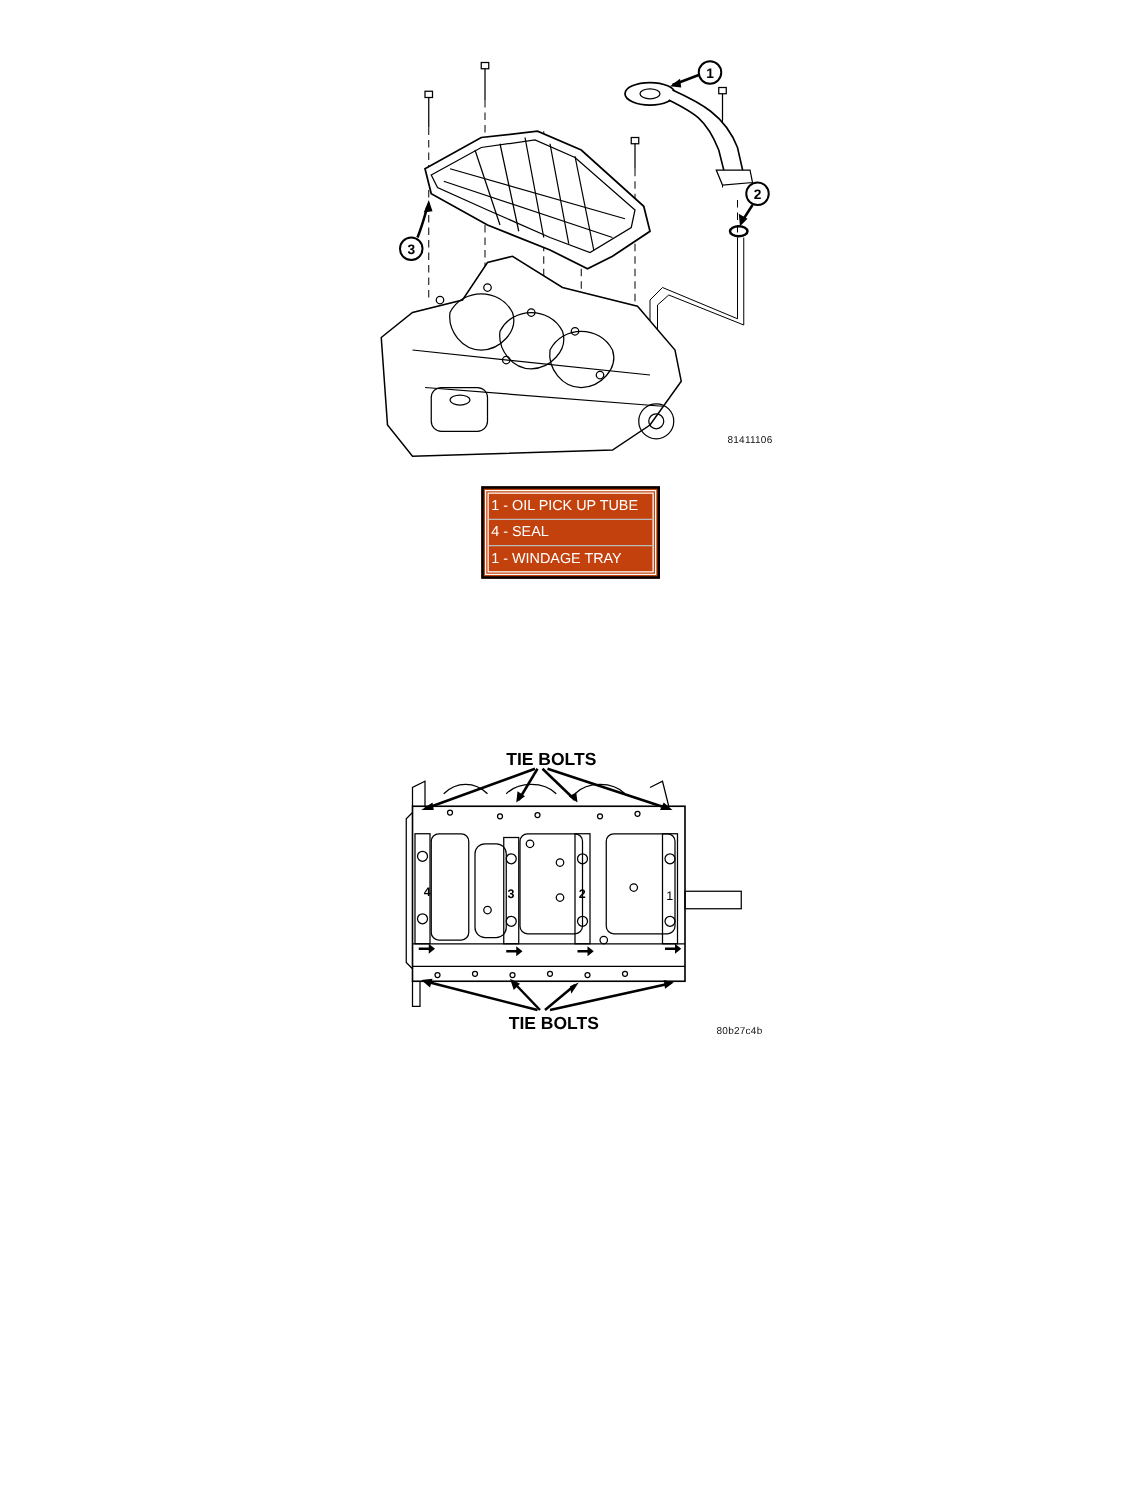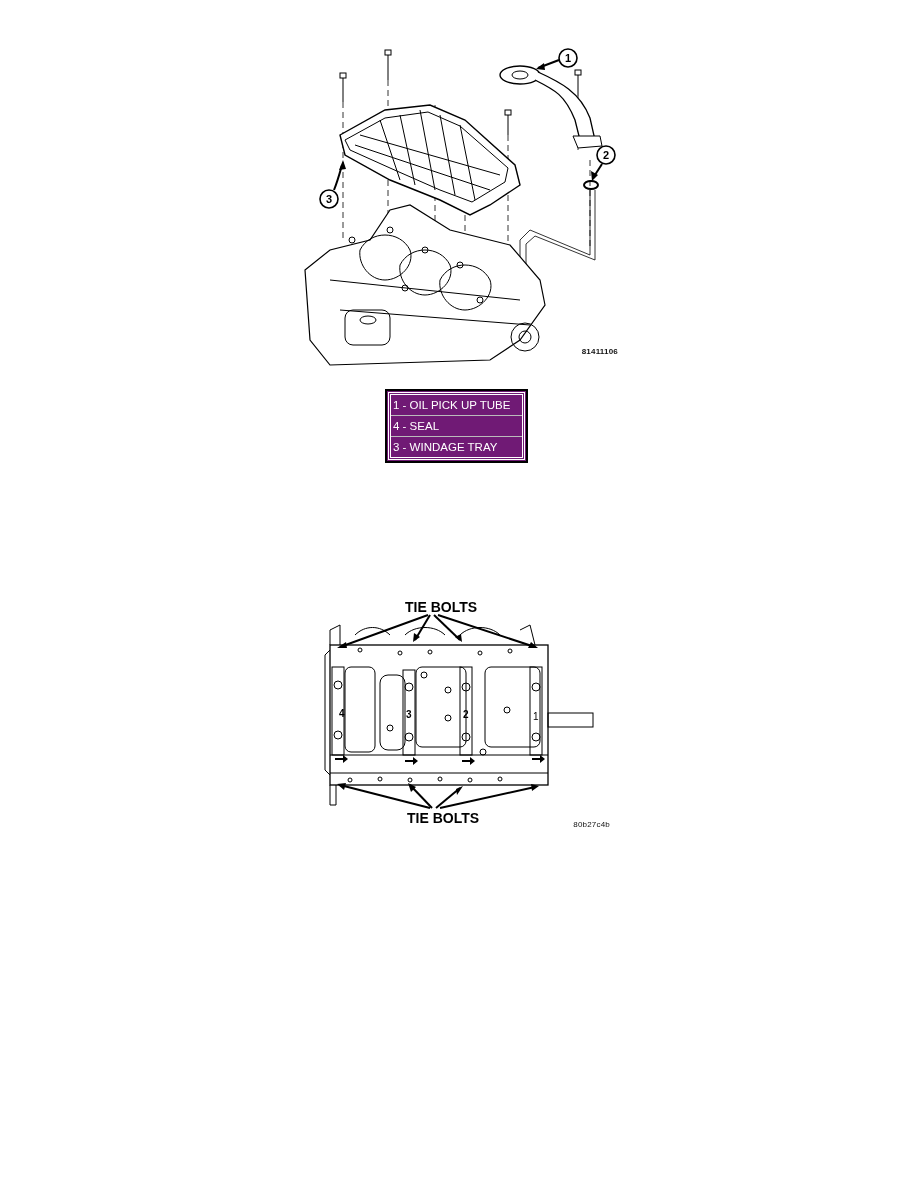--- a/index.html
+++ b/index.html
@@ -1,25 +1,25 @@
 <!DOCTYPE html>
 <html><head>
 <meta charset="utf-8">
 <style>
   html, body { margin: 0; padding: 0; background: #ffffff; }
   body { width: 918px; height: 1188px; position: relative; overflow: hidden; font-family: "Liberation Sans", sans-serif; }
   .figure { position: absolute; }
   .fig1 { left: 290px; top: 40px; width: 330px; height: 330px; }
   .fig2 { left: 310px; top: 595px; width: 300px; height: 240px; }
   .fig-id { position: absolute; font-family: "Liberation Sans", sans-serif; font-size: 8px; color: #111; letter-spacing: 0.2px; }
-  .fig1 .fig-id { right: 2px; bottom: 14px; font-weight: bold; }
+  .fig1 .fig-id { right: 2px; bottom: 14px; }
   .fig2 .fig-id { right: 0; bottom: 6px; }
   .legend {
     position: absolute; left: 385px; top: 389px; width: 133px;
-    background: #701a75; border: 2px solid #000; outline: 1px solid #fff; outline-offset: -4px;
+    background: #c2410c; border: 2px solid #000; outline: 1px solid #fff; outline-offset: -4px;
     padding: 3px;
   }
   .legend-inner { border: 1px solid #fff; }
   .legend-row {
     color: #fff; font-size: 11.5px; height: 20px; line-height: 20px; padding-left: 2px;
     border-bottom: 1px solid #bbb; white-space: nowrap;
   }
   .legend-row:last-child { border-bottom: none; }
   .caption-label { position: absolute; font-weight: bold; font-size: 14px; color: #000; }
   svg { position: absolute; left: 0; top: 0; }
@@ -103,21 +103,21 @@
     <text x="316" y="119" font-family="Liberation Sans, sans-serif" font-size="11" font-weight="bold" text-anchor="middle">2</text>
     <text x="39" y="163" font-family="Liberation Sans, sans-serif" font-size="11" font-weight="bold" text-anchor="middle">3</text>
   </svg>
   <div class="fig-id">81411106</div>
 </div>
 
 <div class="legend">
   <div class="legend-inner">
     <div class="legend-row">1 - OIL PICK UP TUBE</div>
     <div class="legend-row">4 - SEAL</div>
-    <div class="legend-row">3 - WINDAGE TRAY</div>
+    <div class="legend-row">1 - WINDAGE TRAY</div>
   </div>
 </div>
 
 <div class="figure fig2">
   <svg width="300" height="240" viewBox="0 0 300 240">
     <g fill="none" stroke="#000" stroke-width="1">
       <rect x="20" y="50" width="218" height="140" fill="#fff" stroke-width="1.3"></rect>
       <path d="M20 50 L20 35 L30 30 L30 50"></path>
       <path d="M210 35 L220 30 L225 50"></path>
       <path d="M45 40 C55 30 70 30 80 40 M95 40 C105 30 125 30 135 40 M150 40 C160 30 180 30 190 40"></path>

